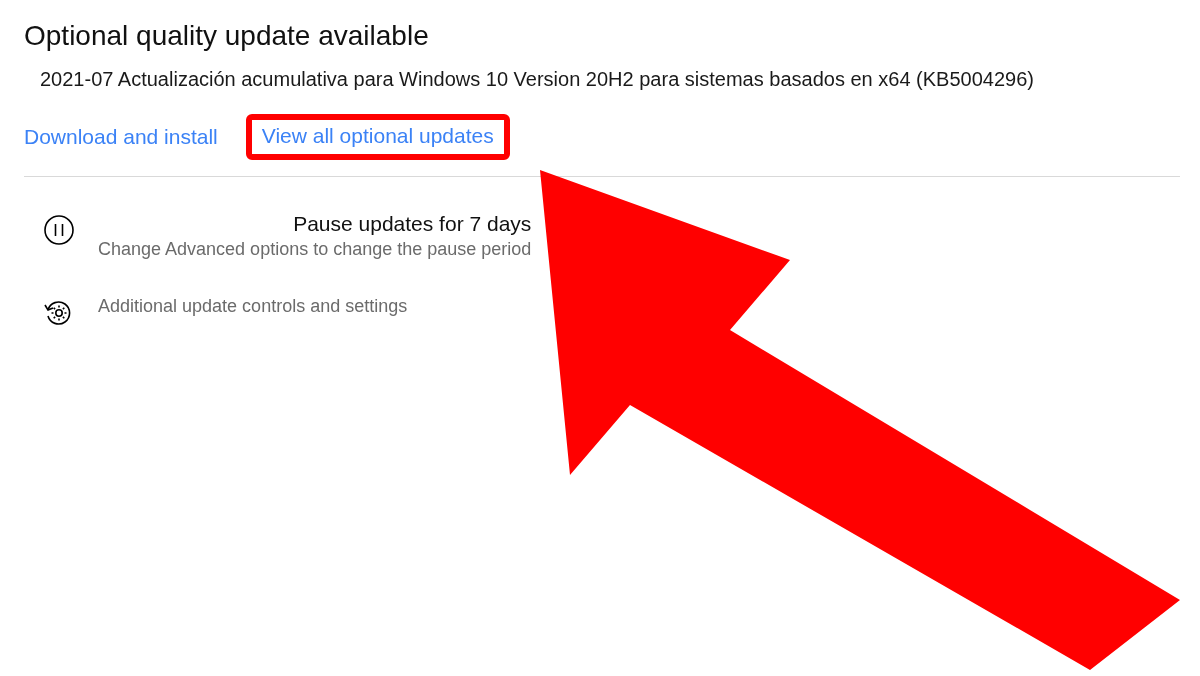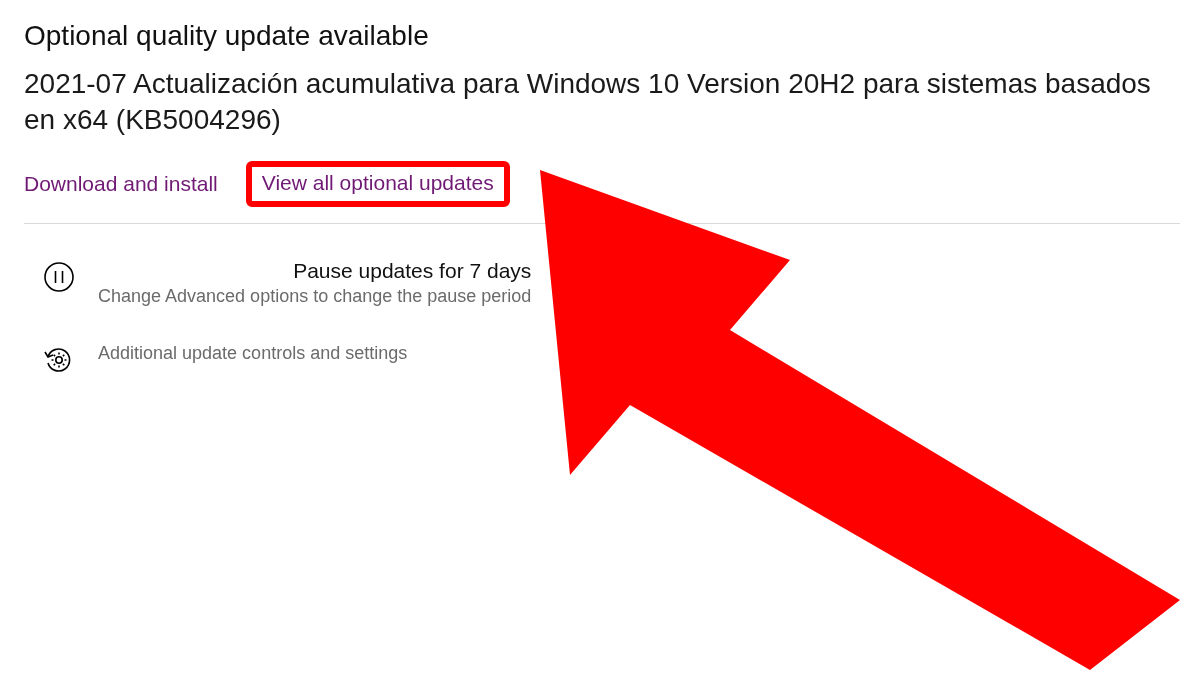--- a/index.html
+++ b/index.html
@@ -16,34 +16,34 @@
   .page {
     padding: 20px 20px 0 24px;
   }
   .title {
     font-size: 28px;
     font-weight: 400;
     color: #111;
     margin: 0 0 14px 0;
   }
   .update-name {
-    font-size: 28px;
+    font-size: 20px;
     font-weight: 400;
     color: #1a1a1a;
-    margin: 0 0 22px 0;
+    margin: 0 0 22px 16px;
     line-height: 1.3;
   }
   .link-row {
     display: flex;
     align-items: center;
     gap: 28px;
     margin-bottom: 16px;
   }
   .link {
-    color: #701a75;
+    color: #3b82f6;
     font-size: 21px;
     font-weight: 400;
     text-decoration: none;
     cursor: pointer;
   }
   .highlight-box {
     border: 6px solid #ff0000;
     border-radius: 6px;
     padding: 4px 10px 6px 10px;
     display: inline-block;

